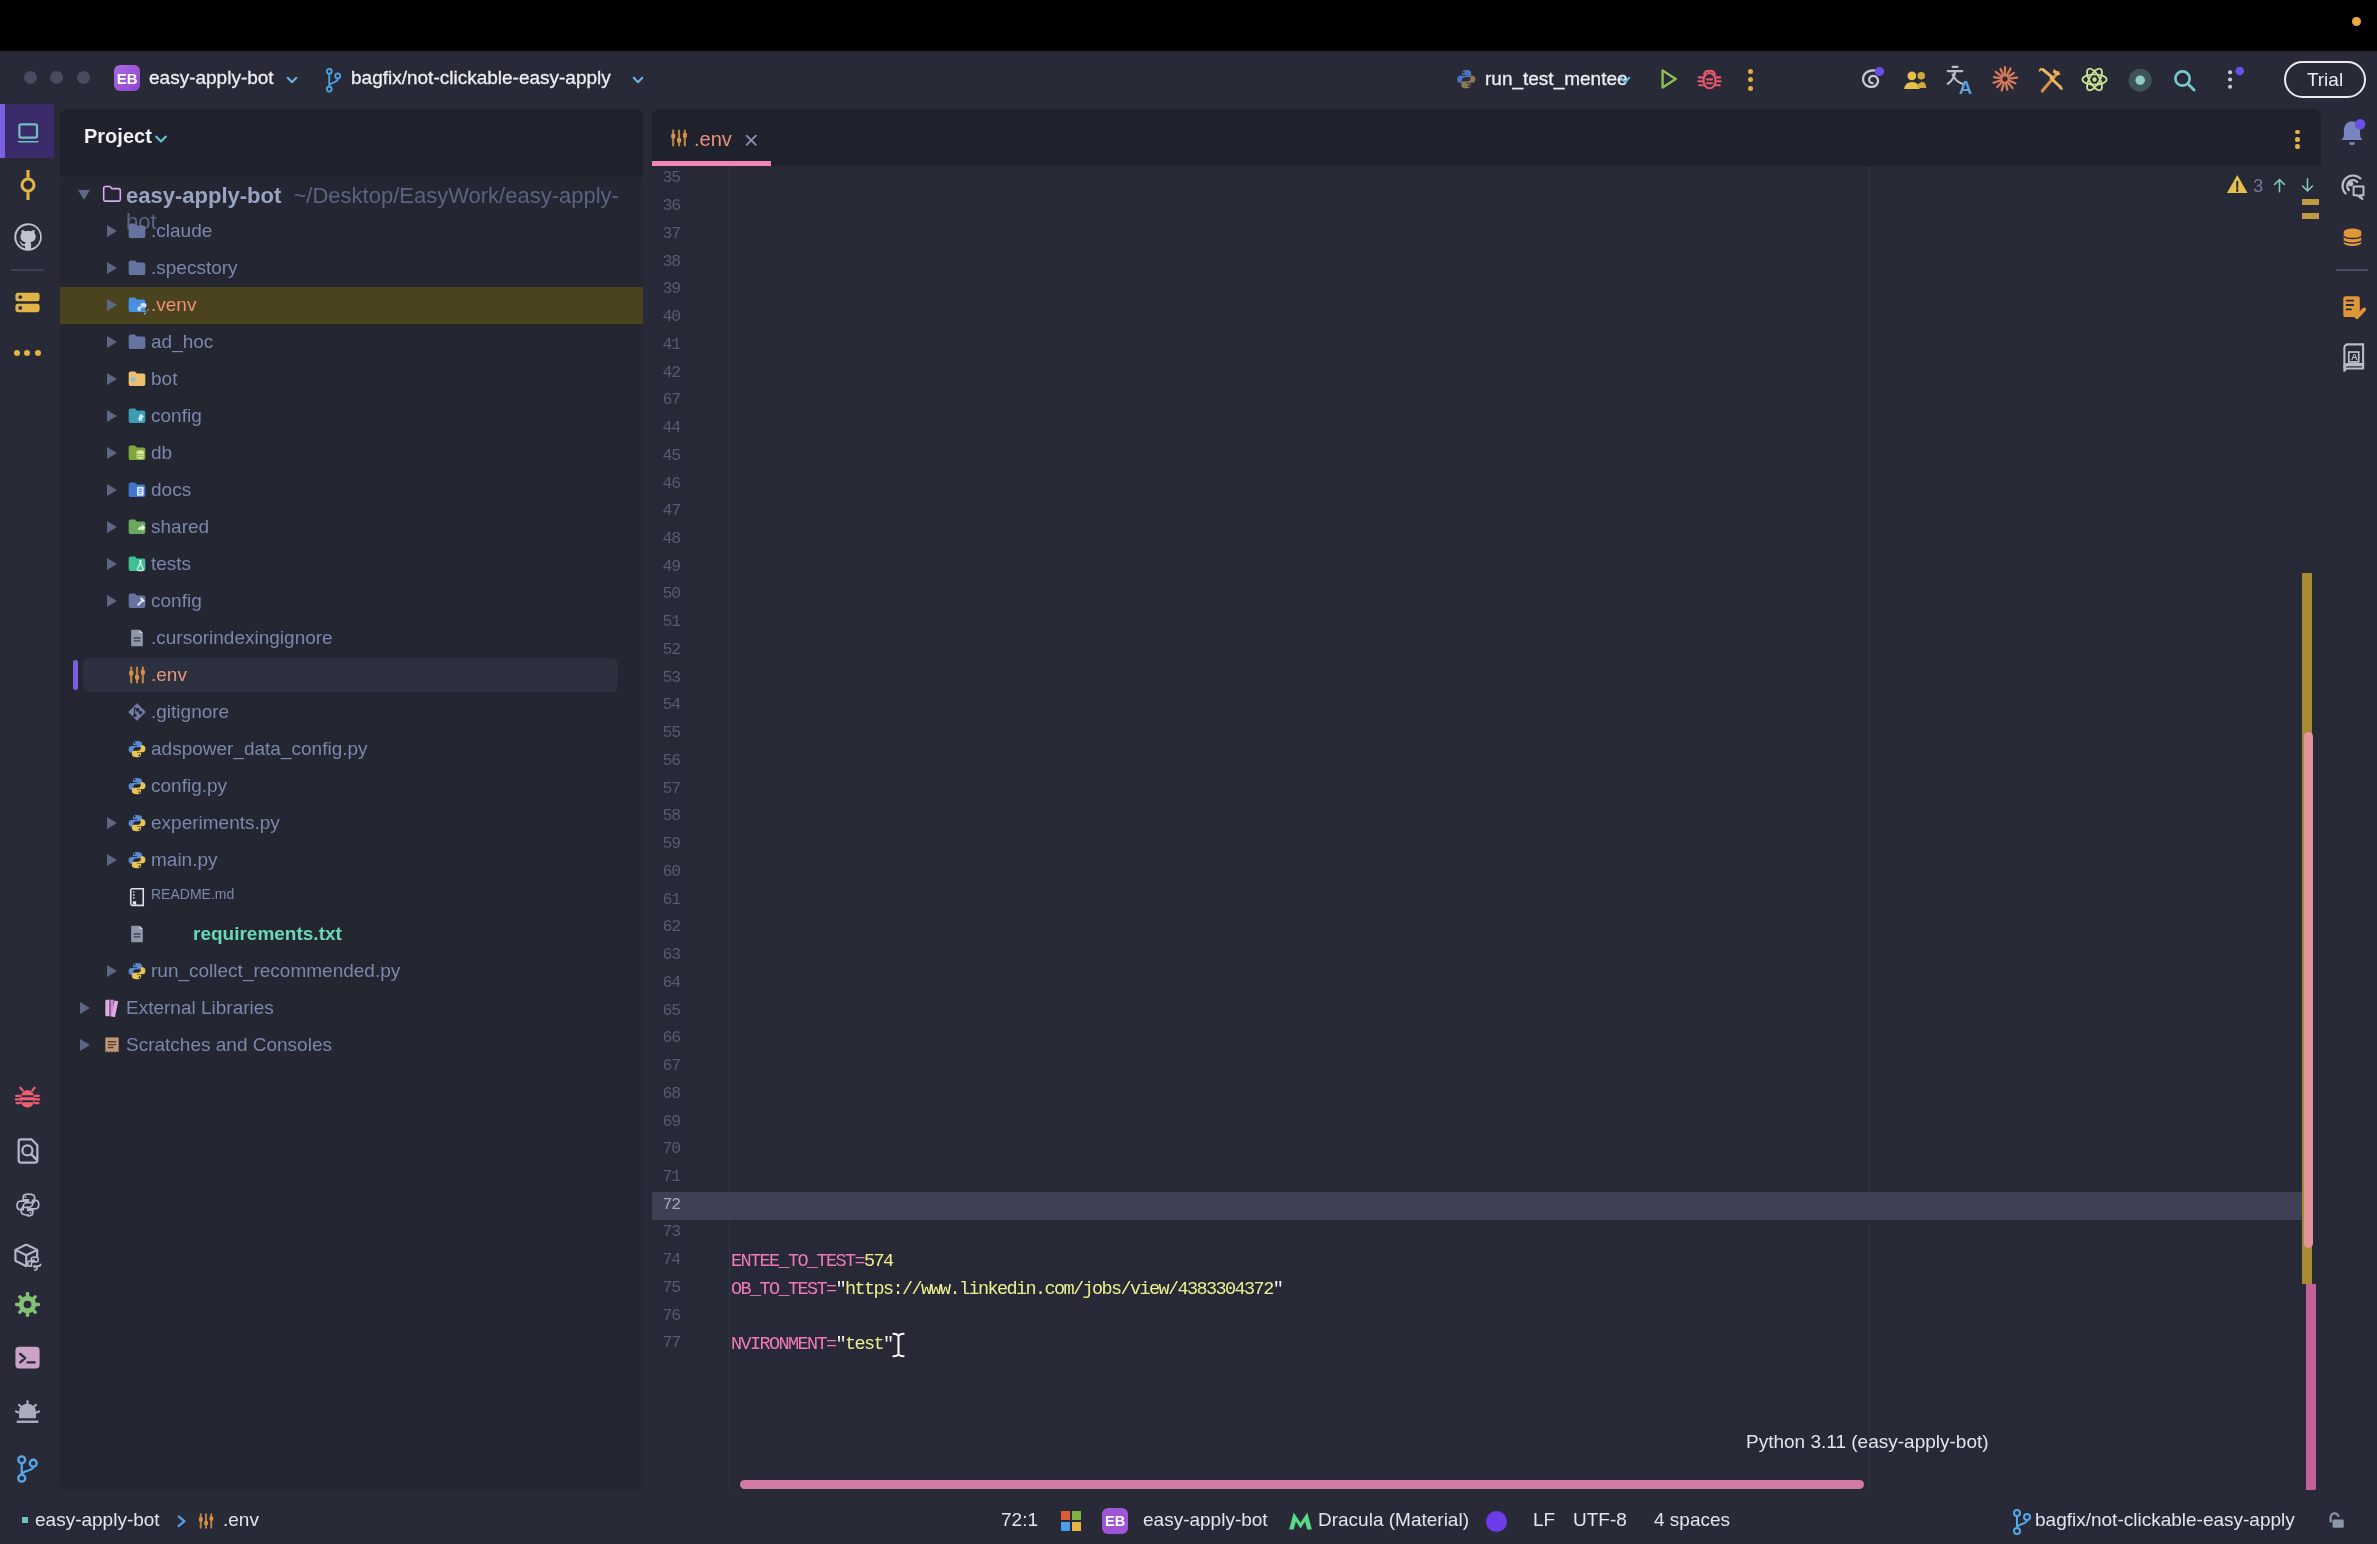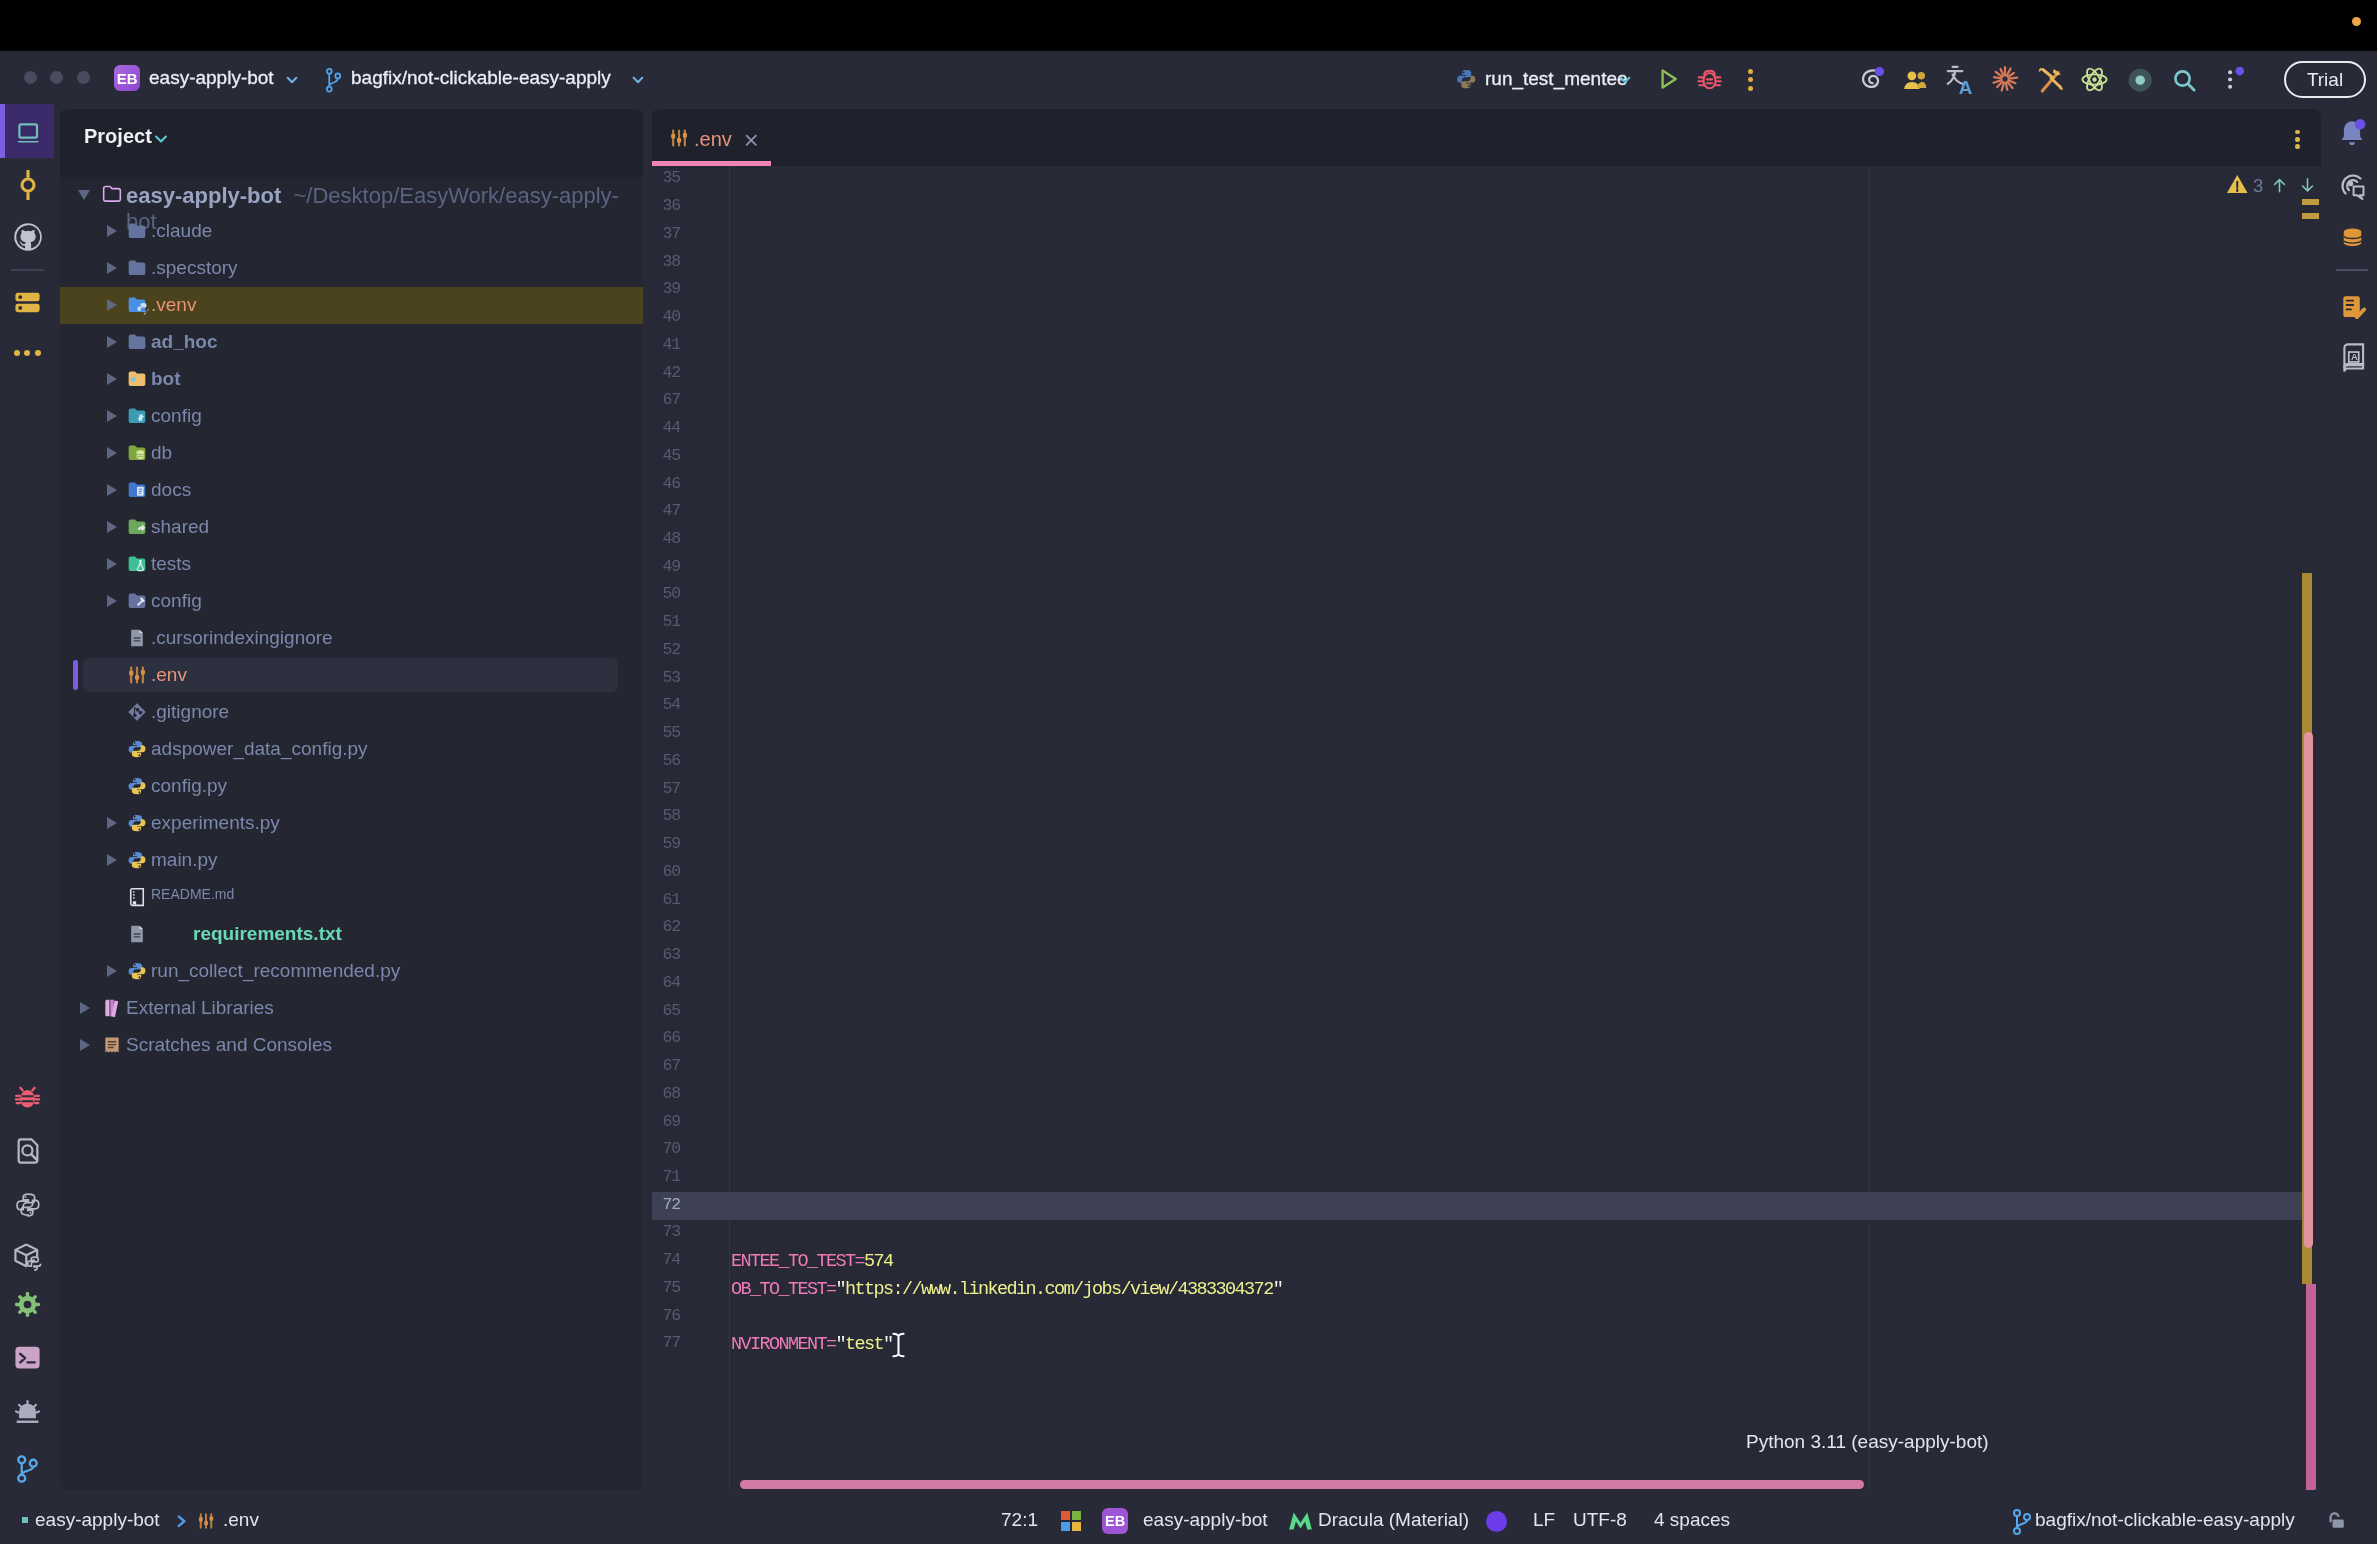--- a/index.html
+++ b/index.html
@@ -295,29 +295,29 @@
             <path d="M19.5 23.5c2.7 0 3.2-1.2 3.2-2.2v-1.6h-3.2v-.5h4.8c1.3 0 2.2-1.1 2.2-2.7" fill="#9cc3e8"></path>
           </svg>
         </div>
         <div class="abs" style="left:91px;top:185px;font-size:19px;color:#ec9175;font-weight:400;">.venv</div>
         <div class="abs" style="left:47px;top:227px;width:0;height:0;border-left:10px solid #5d6783;border-top:6.3px solid transparent;border-bottom:6.3px solid transparent;"></div>
         <div class="abs" style="left:67px;top:223px;">
           <svg width="20" height="20" viewBox="0 0 24 24">
             <path d="M2 5.5C2 4.1 3.1 3 4.5 3h5l2.5 2.5h7.5C20.9 5.5 22 6.6 22 8v10c0 1.4-1.1 2.5-2.5 2.5h-15C3.1 20.5 2 19.4 2 18z" fill="#64749e"></path>
           </svg>
         </div>
-        <div class="abs" style="left:91px;top:222px;font-size:19px;color:#7b87ab;font-weight:700;text-align:center;">ad_hoc</div>
+        <div class="abs" style="left:91px;top:222px;font-size:19px;color:#7b87ab;font-weight:400;text-align:center;">ad_hoc</div>
         <div class="abs" style="left:47px;top:264px;width:0;height:0;border-left:10px solid #5d6783;border-top:6.3px solid transparent;border-bottom:6.3px solid transparent;"></div>
         <div class="abs" style="left:67px;top:260px;">
           <svg width="20" height="20" viewBox="0 0 24 24">
             <path d="M2 5.5C2 4.1 3.1 3 4.5 3h5l2.5 2.5h7.5C20.9 5.5 22 6.6 22 8v10c0 1.4-1.1 2.5-2.5 2.5h-15C3.1 20.5 2 19.4 2 18z" fill="#ecbe6e"></path>
             <circle cx="7.5" cy="12.5" r="2.8" fill="#7cc7de"></circle>
           </svg>
         </div>
-        <div class="abs" style="left:91px;top:259px;font-size:19px;color:#7b87ab;font-weight:700;">bot</div>
+        <div class="abs" style="left:91px;top:259px;font-size:19px;color:#7b87ab;font-weight:400;">bot</div>
         <div class="abs" style="left:47px;top:301px;width:0;height:0;border-left:10px solid #5d6783;border-top:6.3px solid transparent;border-bottom:6.3px solid transparent;"></div>
         <div class="abs" style="left:67px;top:297px;">
           <svg width="20" height="20" viewBox="0 0 24 24">
             <path d="M2 5.5C2 4.1 3.1 3 4.5 3h5l2.5 2.5h7.5C20.9 5.5 22 6.6 22 8v10c0 1.4-1.1 2.5-2.5 2.5h-15C3.1 20.5 2 19.4 2 18z" fill="#3d9cb4"></path>
             <g fill="#c8eef5">
               <circle cx="16.5" cy="14" r="2"></circle>
               <path d="M16.5 8.6l1 2.2 2.4.3-1.7 1.7.5 2.4-2.2-1.2-2.2 1.2.5-2.4-1.7-1.7 2.4-.3z" transform="rotate(22 16.5 14)"></path>
               <path d="M16.5 19.4l-1-2.2-2.4-.3 1.7-1.7-.5-2.4 2.2 1.2 2.2-1.2-.5 2.4 1.7 1.7-2.4.3z" transform="rotate(22 16.5 14)"></path>
             </g>
           </svg>

